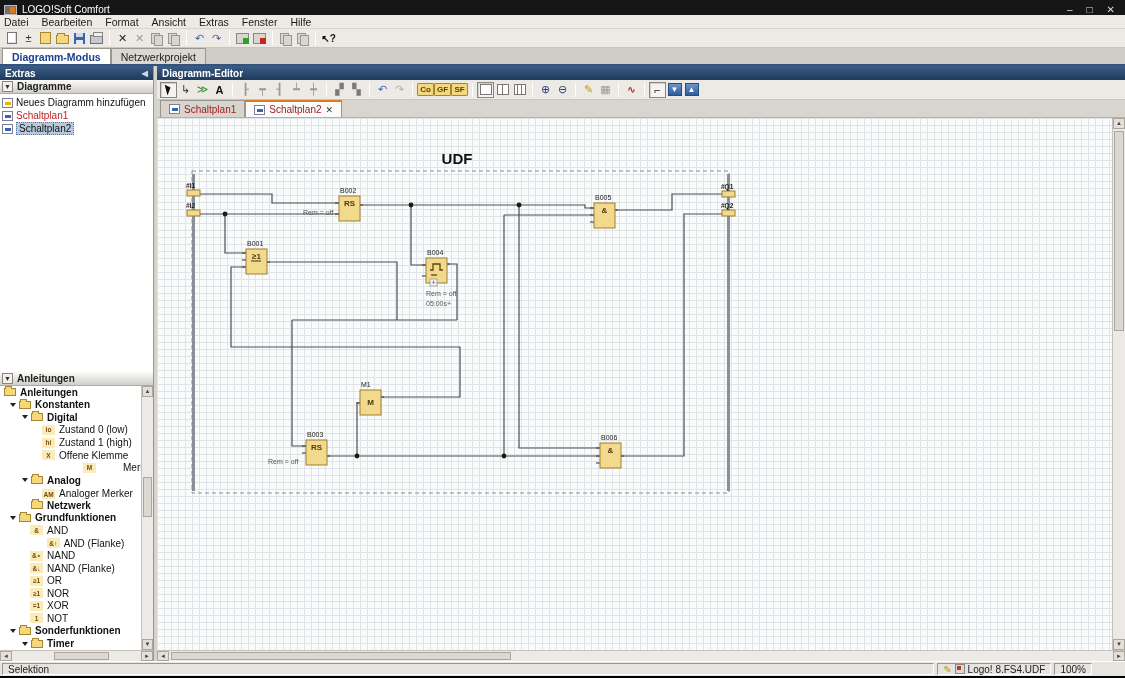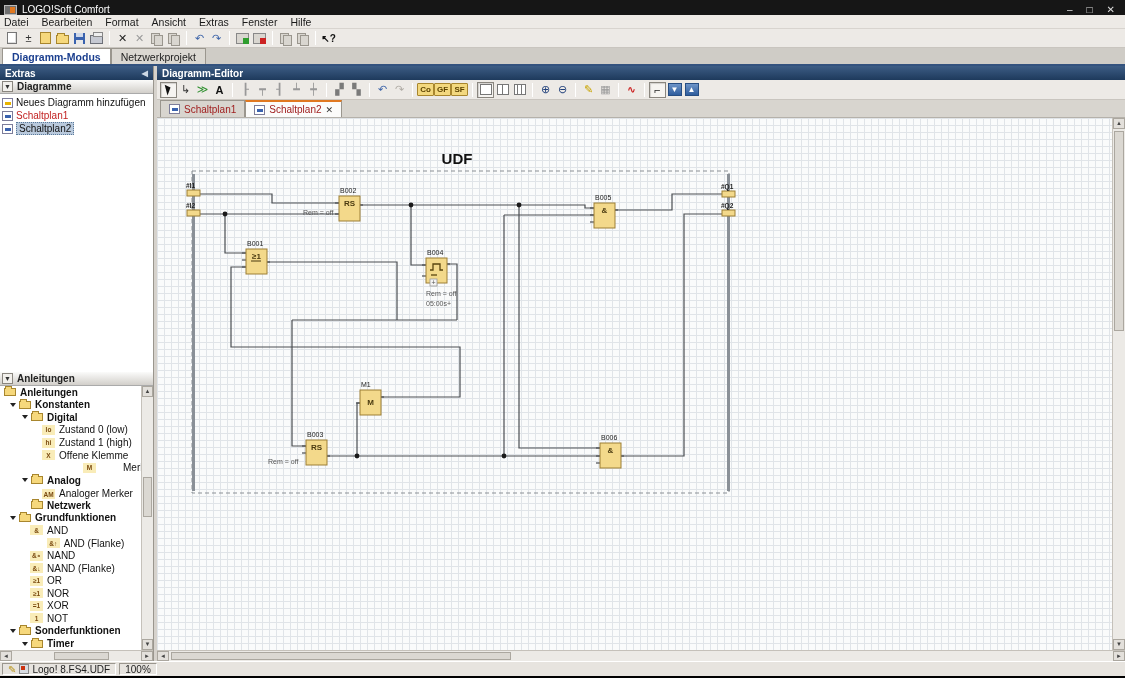--- a/index.html
+++ b/index.html
@@ -574,20 +574,23 @@
         <div class="sbtn">◄</div>
         <div class="sbtrack">
             <div class="sbthumb" style="left:2px;width:340px;"></div>
           </div>
         <div class="sbtn">►</div>
       </div>
     </div>
   </div>
 
   <div class="statusbar">
+    <div class="scell grow">
+      <span>Selektion</span>
+    </div>
     <div class="scell">
       <span class="pencil">✎</span>
       <span class="sb-ic2"></span>
       <span>Logo! 8.FS4.UDF</span>
     </div>
     <div class="scell">
       <span>100%</span>
     </div>
     <div style="width:32px;"></div>
   </div>

